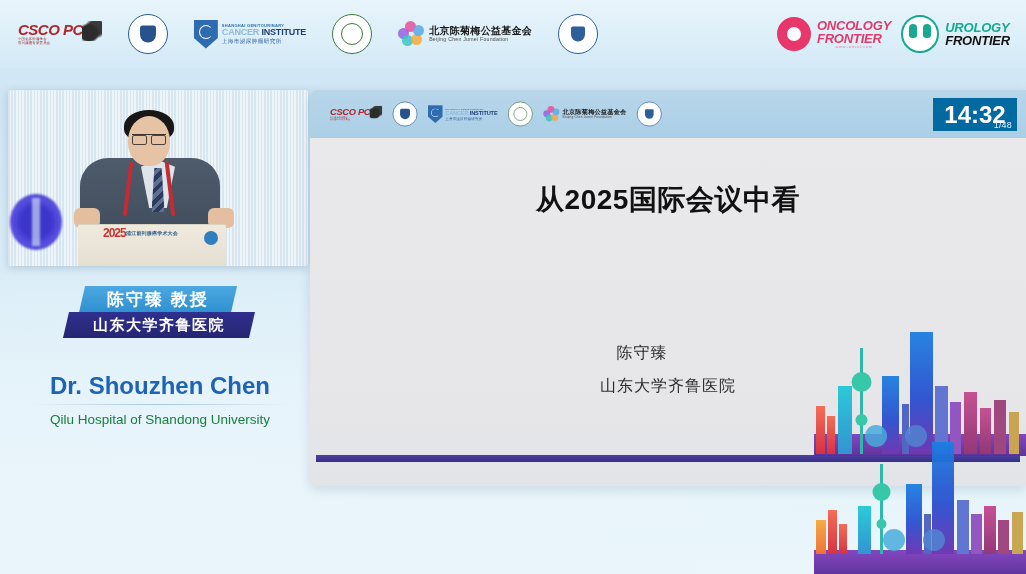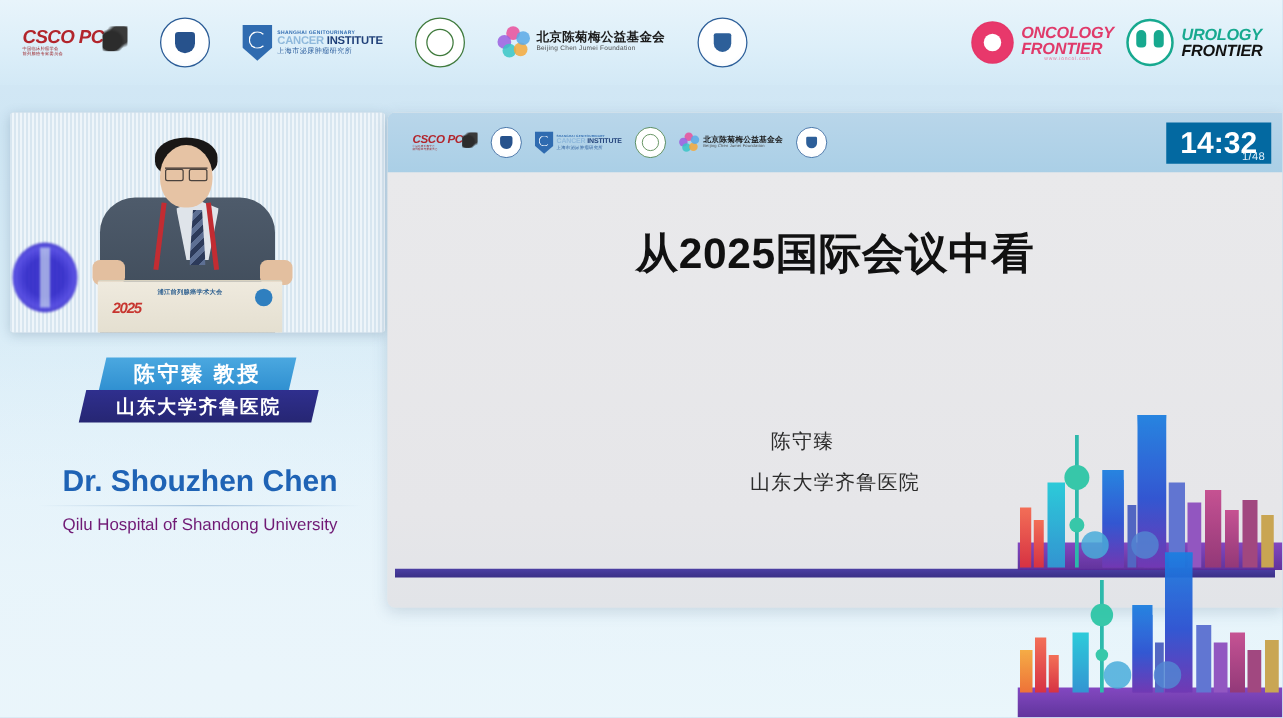--- a/index.html
+++ b/index.html
@@ -190,22 +190,22 @@
     position:absolute;left:70px;top:134px;width:148px;height:42px;
     background:linear-gradient(180deg,#efeade 0%,#e4dfd0 100%);
     border-radius:2px;border-top:1px solid #d8d2c0;
   }
   #video .podium .pt{
     position:absolute;left:8px;top:5px;right:8px;
     font-size:5px;color:#2b5e8f;font-weight:bold;letter-spacing:.2px;
     text-align:center;
   }
   #video .podium .y2025{
-    position:absolute;left:12px;top:3px;font-size:12px;font-weight:bold;
-    color:#c7352f;font-style:italic;letter-spacing:-1px;line-height:.85;margin-top:13px;
+    position:absolute;left:25px;top:3px;font-size:12px;font-weight:bold;
+    color:#c7352f;letter-spacing:-1px;line-height:.85;
   }
   #video .podium .pbadge{
     position:absolute;right:8px;top:6px;width:14px;height:14px;border-radius:50%;
     background:#2f7fbf;
   }
   #video .arm-l,#video .arm-r{
     position:absolute;top:118px;width:26px;height:20px;border-radius:6px;background:#e3bf9f;
   }
   #video .arm-l{left:66px;}
   #video .arm-r{left:200px;}
@@ -227,21 +227,21 @@
     margin-left:66px;margin-top:-1px;width:186px;height:26px;
     background:linear-gradient(180deg,#2f2f8e 0%,#262673 100%);
     font-size:15px;letter-spacing:1.5px;
   }
   #en-name{
     position:absolute;left:0;top:372px;width:320px;text-align:center;
     font-size:24px;font-weight:bold;color:#1f63b5;letter-spacing:0px;
   }
   #en-affil{
     position:absolute;left:0;top:412px;width:320px;text-align:center;
-    font-size:13.5px;color:#701a75;letter-spacing:0px;
+    font-size:13.5px;color:#15803d;letter-spacing:0px;
   }
   #plate-divider{
     position:absolute;left:30px;top:404px;width:260px;height:1px;
     background:linear-gradient(90deg,rgba(120,160,200,0) 0%,rgba(120,160,200,.55) 50%,rgba(120,160,200,0) 100%);
   }
 
   
   #slide{
     position:absolute;left:310px;top:90px;width:716px;height:396px;
     border-radius:6px 0 0 6px;overflow:hidden;
@@ -253,21 +253,21 @@
     background:linear-gradient(180deg,#b9d6ea 0%,#aacfe6 100%);
     display:flex;align-items:center;
   }
   #slide-logos{display:flex;align-items:center;gap:17px;margin-left:20px;transform:scale(.62);transform-origin:left center;}
   #slide-body{
     position:absolute;left:0;top:48px;width:716px;height:348px;
     background:linear-gradient(180deg,#e9e9eb 0%,#e6e6e9 78%,#e2e4e8 100%);
   }
   #slide-title{
     position:absolute;left:0;top:44px;width:716px;text-align:center;
-    color:#111;font-weight:bold;font-size:34px;line-height:1.28;
+    color:#111;font-weight:bold;font-size:28px;line-height:1.28;
     letter-spacing:.5px;
   }
   #slide-sub1{
     position:absolute;left:0;top:205px;width:664px;text-align:center;
     color:#2c2c2c;font-size:16px;letter-spacing:1px;
   }
   #slide-sub2{
     position:absolute;left:0;top:238px;width:716px;text-align:center;
     color:#2c2c2c;font-size:16px;letter-spacing:1px;
   }

